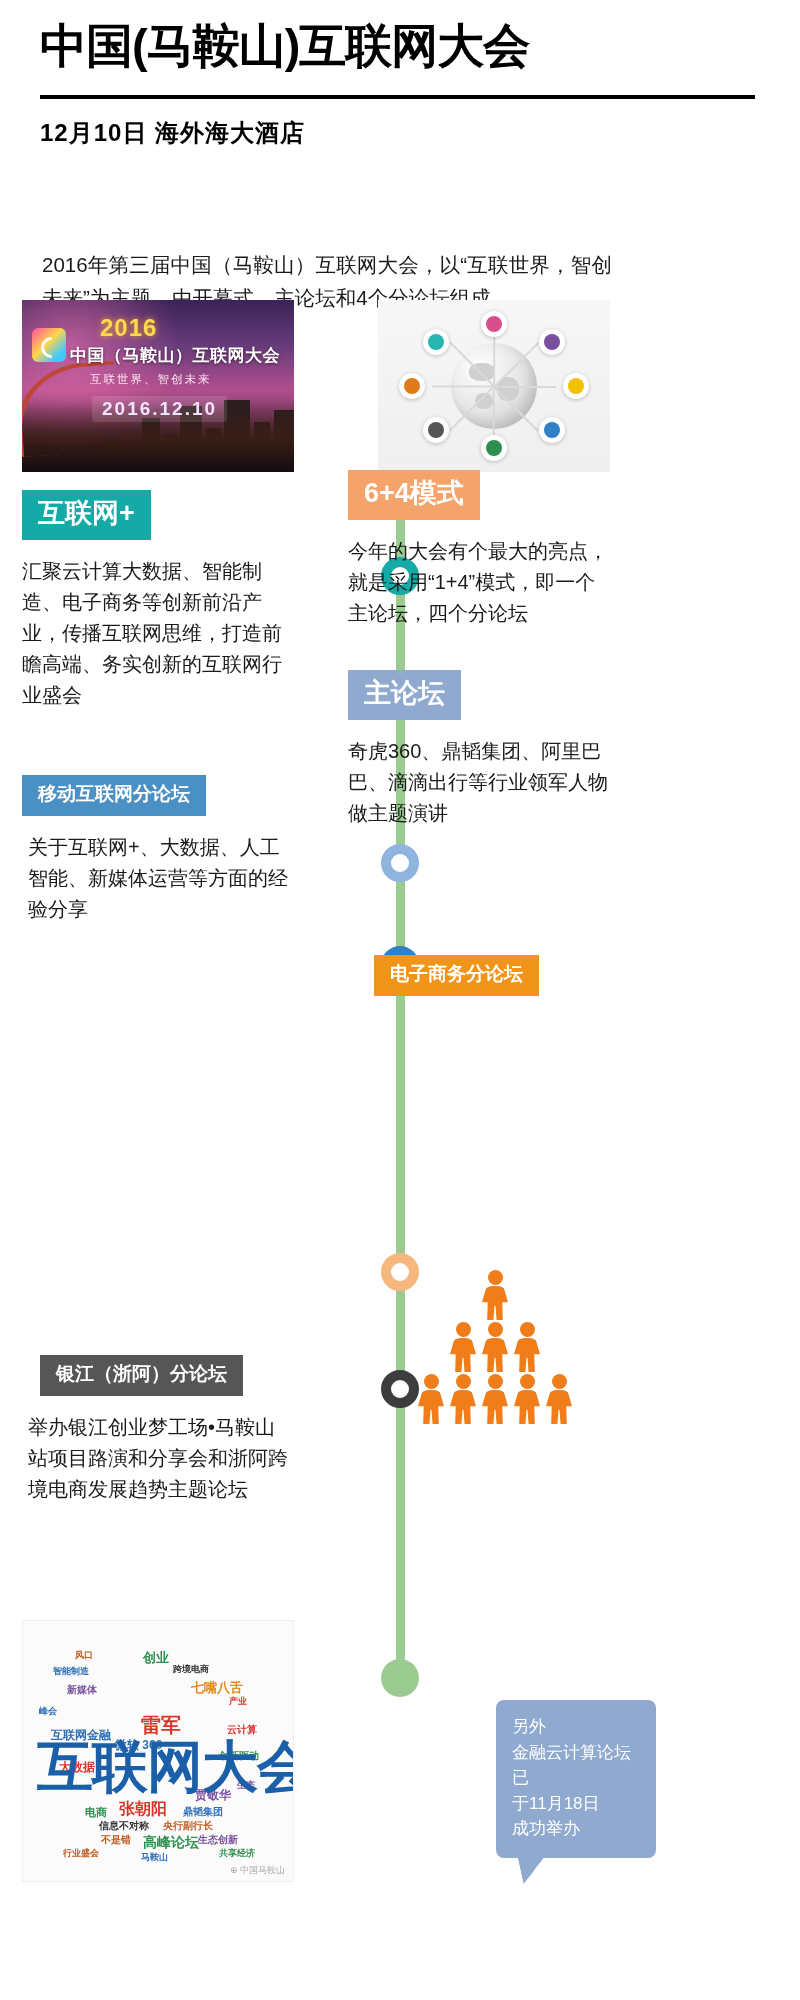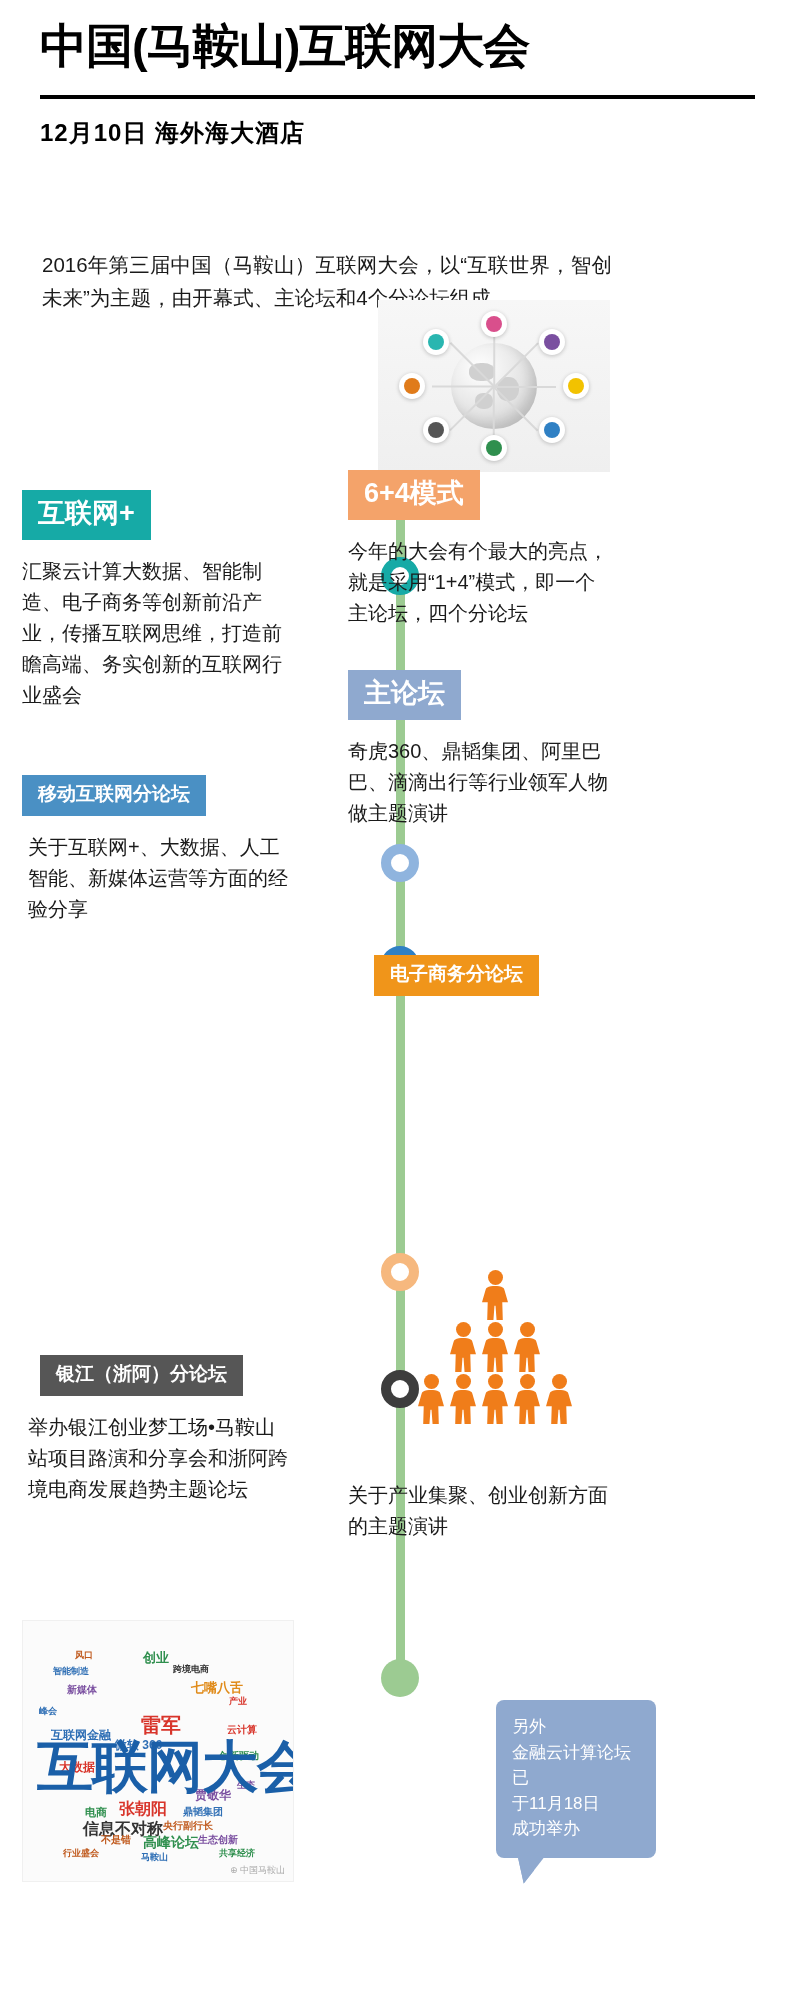--- a/index.html
+++ b/index.html
@@ -166,20 +166,38 @@
       <div class="tl-dot tl-fill" style="left: 381px; top: 383px; background: rgb(156, 203, 146);"></div>
       <div class="tl-dot tl-ring" style="left: 381px; top: 476px; border-color: rgb(242, 160, 30);"></div>
       <div class="tl-dot tl-ring" style="left: 381px; top: 557px; border-color: rgb(22, 170, 166);"></div>
       <div class="tl-dot tl-ring" style="left: 381px; top: 844px; border-color: rgb(143, 180, 222);"></div>
       <div class="tl-dot tl-ring" style="left: 381px; top: 946px; border-color: rgb(47, 128, 196);"></div>
       <div class="tl-dot tl-ring" style="left: 381px; top: 1253px; border-color: rgb(246, 184, 126);"></div>
       <div class="tl-dot tl-ring" style="left: 381px; top: 1370px; border-color: rgb(61, 61, 61);"></div>
       <div class="tl-dot tl-fill" style="left: 381px; top: 1659px; background: rgb(156, 203, 146);"></div>
     </div>
 
+  <div class="poster">
+    <div class="bldg" style="left:120px;width:18px;height:54px;"></div>
+    <div class="bldg" style="left:142px;width:13px;height:38px;"></div>
+    <div class="bldg" style="left:158px;width:22px;height:66px;"></div>
+    <div class="bldg" style="left:184px;width:15px;height:44px;"></div>
+    <div class="bldg" style="left:202px;width:26px;height:72px;"></div>
+    <div class="bldg" style="left:232px;width:16px;height:50px;"></div>
+    <div class="bldg" style="left:252px;width:20px;height:62px;"></div>
+    <div class="bldg" style="left:84px;width:14px;height:34px;"></div>
+    <div class="bldg" style="left:100px;width:12px;height:28px;"></div>
+    <div class="glow"></div>
+    <div class="bridge"></div>
+    <div class="logo"></div>
+    <div class="y2016">2016</div>
+    <div class="pname">中国（马鞍山）互联网大会</div>
+    <div class="pslogan">互联世界、智创未来</div>
+    <div class="pdate">2016.12.10</div>
+  </div>
 
   <div class="globe-box">
     <div class="globe">
       <div class="cont" style="left:18px;top:20px;width:26px;height:18px;"></div>
       <div class="cont" style="left:46px;top:34px;width:22px;height:24px;"></div>
       <div class="cont" style="left:24px;top:50px;width:18px;height:16px;"></div>
     </div>
     <div id="globe-nodes">
         <div class="spoke" style="left: 116px; top: 86px; width: 62px; transform: rotate(225deg);"></div>
         <div class="spoke" style="left: 116px; top: 86px; width: 62px; transform: rotate(180deg);"></div>
@@ -272,37 +290,34 @@
     <div class="person" style="left:136px;top:104px;">
         <div class="hd"></div>
         <div class="bd"></div>
       </div>
     <div class="person" style="left:168px;top:104px;">
         <div class="hd"></div>
         <div class="bd"></div>
       </div>
   </div>
 
-  <div class="colR" style="top:1480px;">
-    <div class="body-txt">关于产业集聚、创业创新方面的主题演讲</div>
-  </div>
 
   <div class="colL" style="top:1355px;">
     <div class="hdr" style="font-size:19px;background:#565656;margin-left:18px;">银江（浙阿）分论坛</div>
     <div class="body-txt" style="margin-top:16px;padding-left:6px;">举办银江创业梦工场•马鞍山站项目路演和分享会和浙阿跨境电商发展趋势主题论坛</div>
   </div>
 
   <div class="wc">
     <div id="wc-words">
         <span style="left: 118px; top: 94px; font-size: 20px; color: rgb(216, 52, 42);">雷军</span>
         <span style="left: 92px; top: 118px; font-size: 12px; color: rgb(47, 111, 181);">微软 360</span>
         <span style="left: 96px; top: 180px; font-size: 16px; color: rgb(216, 52, 42);">张朝阳</span>
         <span style="left: 172px; top: 168px; font-size: 12px; color: rgb(122, 79, 160);">贾敬华</span>
         <span style="left: 62px; top: 186px; font-size: 11px; color: rgb(47, 143, 78);">电商</span>
-        <span style="left: 60px; top: 200px; font-size: 16px; color: rgb(51, 51, 51);">信息不对称</span>
+        <span style="left: 76px; top: 200px; font-size: 10px; color: rgb(51, 51, 51);">信息不对称</span>
         <span style="left: 140px; top: 200px; font-size: 10px; color: rgb(192, 90, 30);">央行副行长</span>
         <span style="left: 160px; top: 186px; font-size: 10px; color: rgb(47, 111, 181);">鼎韬集团</span>
         <span style="left: 36px; top: 140px; font-size: 12px; color: rgb(216, 52, 42);">大数据</span>
         <span style="left: 120px; top: 214px; font-size: 14px; color: rgb(47, 143, 78);">高峰论坛</span>
         <span style="left: 175px; top: 214px; font-size: 10px; color: rgb(122, 79, 160);">生态创新</span>
         <span style="left: 78px; top: 214px; font-size: 10px; color: rgb(192, 90, 30);">不是错</span>
         <span style="left: 168px; top: 60px; font-size: 13px; color: rgb(224, 139, 26);">七嘴八舌</span>
         <span style="left: 28px; top: 108px; font-size: 12px; color: rgb(47, 111, 181);">互联网金融</span>
         <span style="left: 196px; top: 130px; font-size: 10px; color: rgb(47, 143, 78);">创新驱动</span>
         <span style="left: 204px; top: 104px; font-size: 10px; color: rgb(216, 52, 42);">云计算</span>

